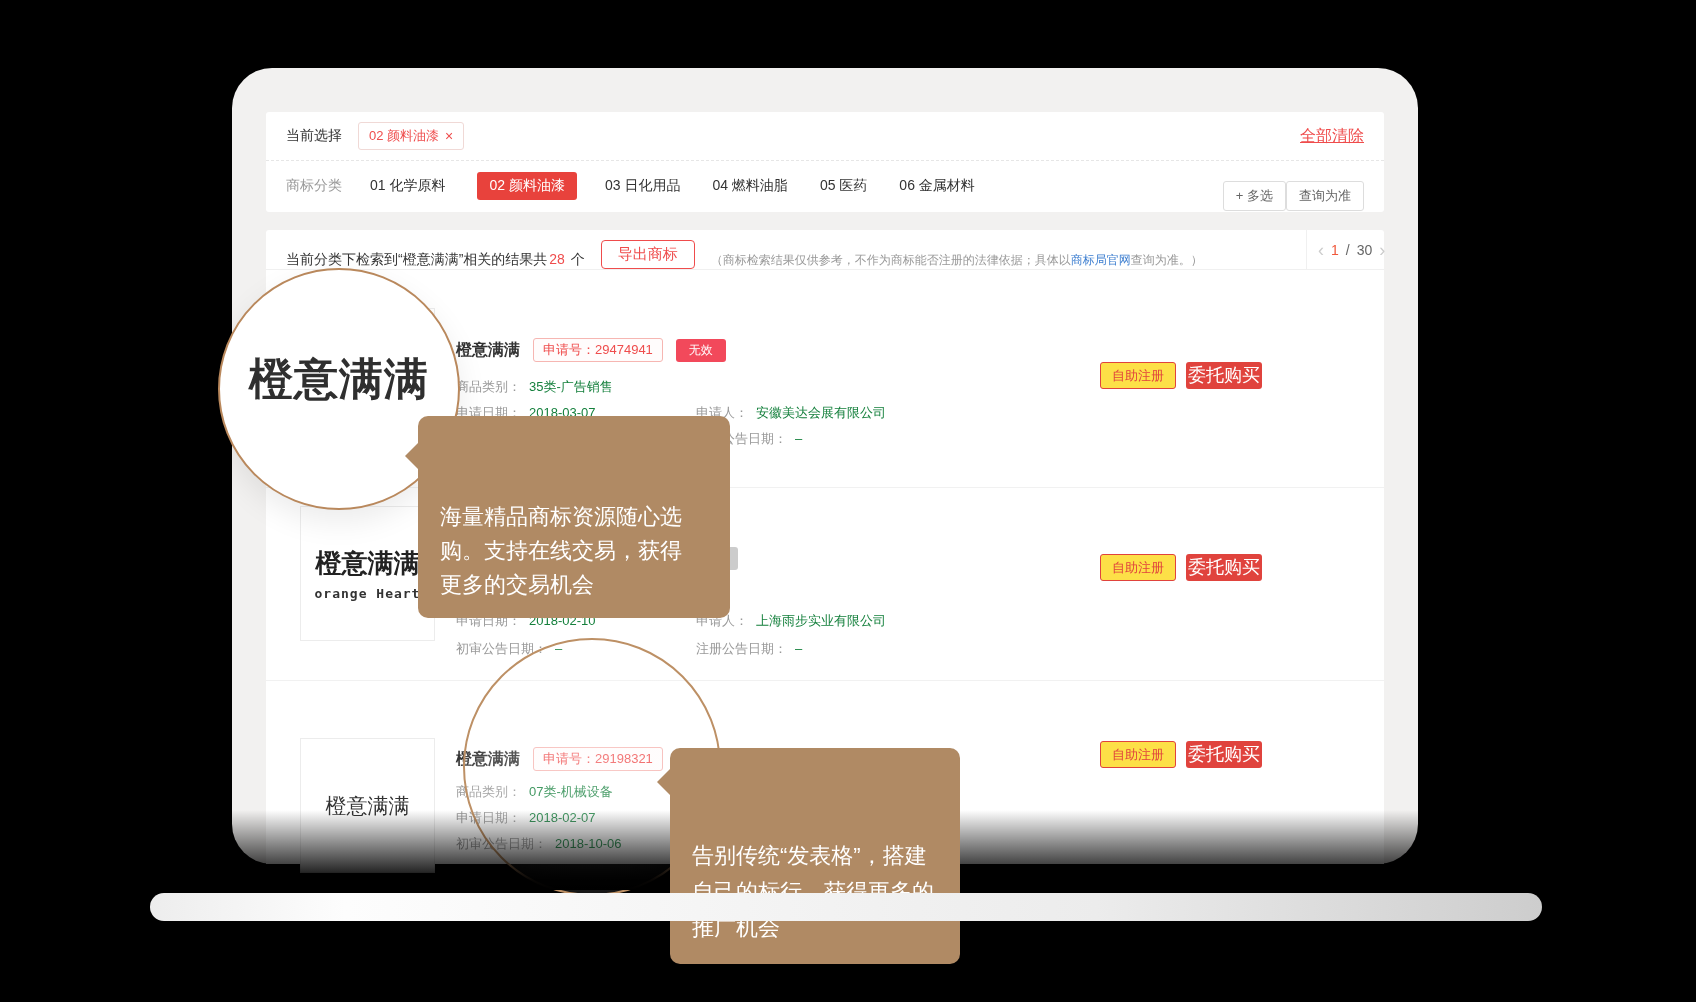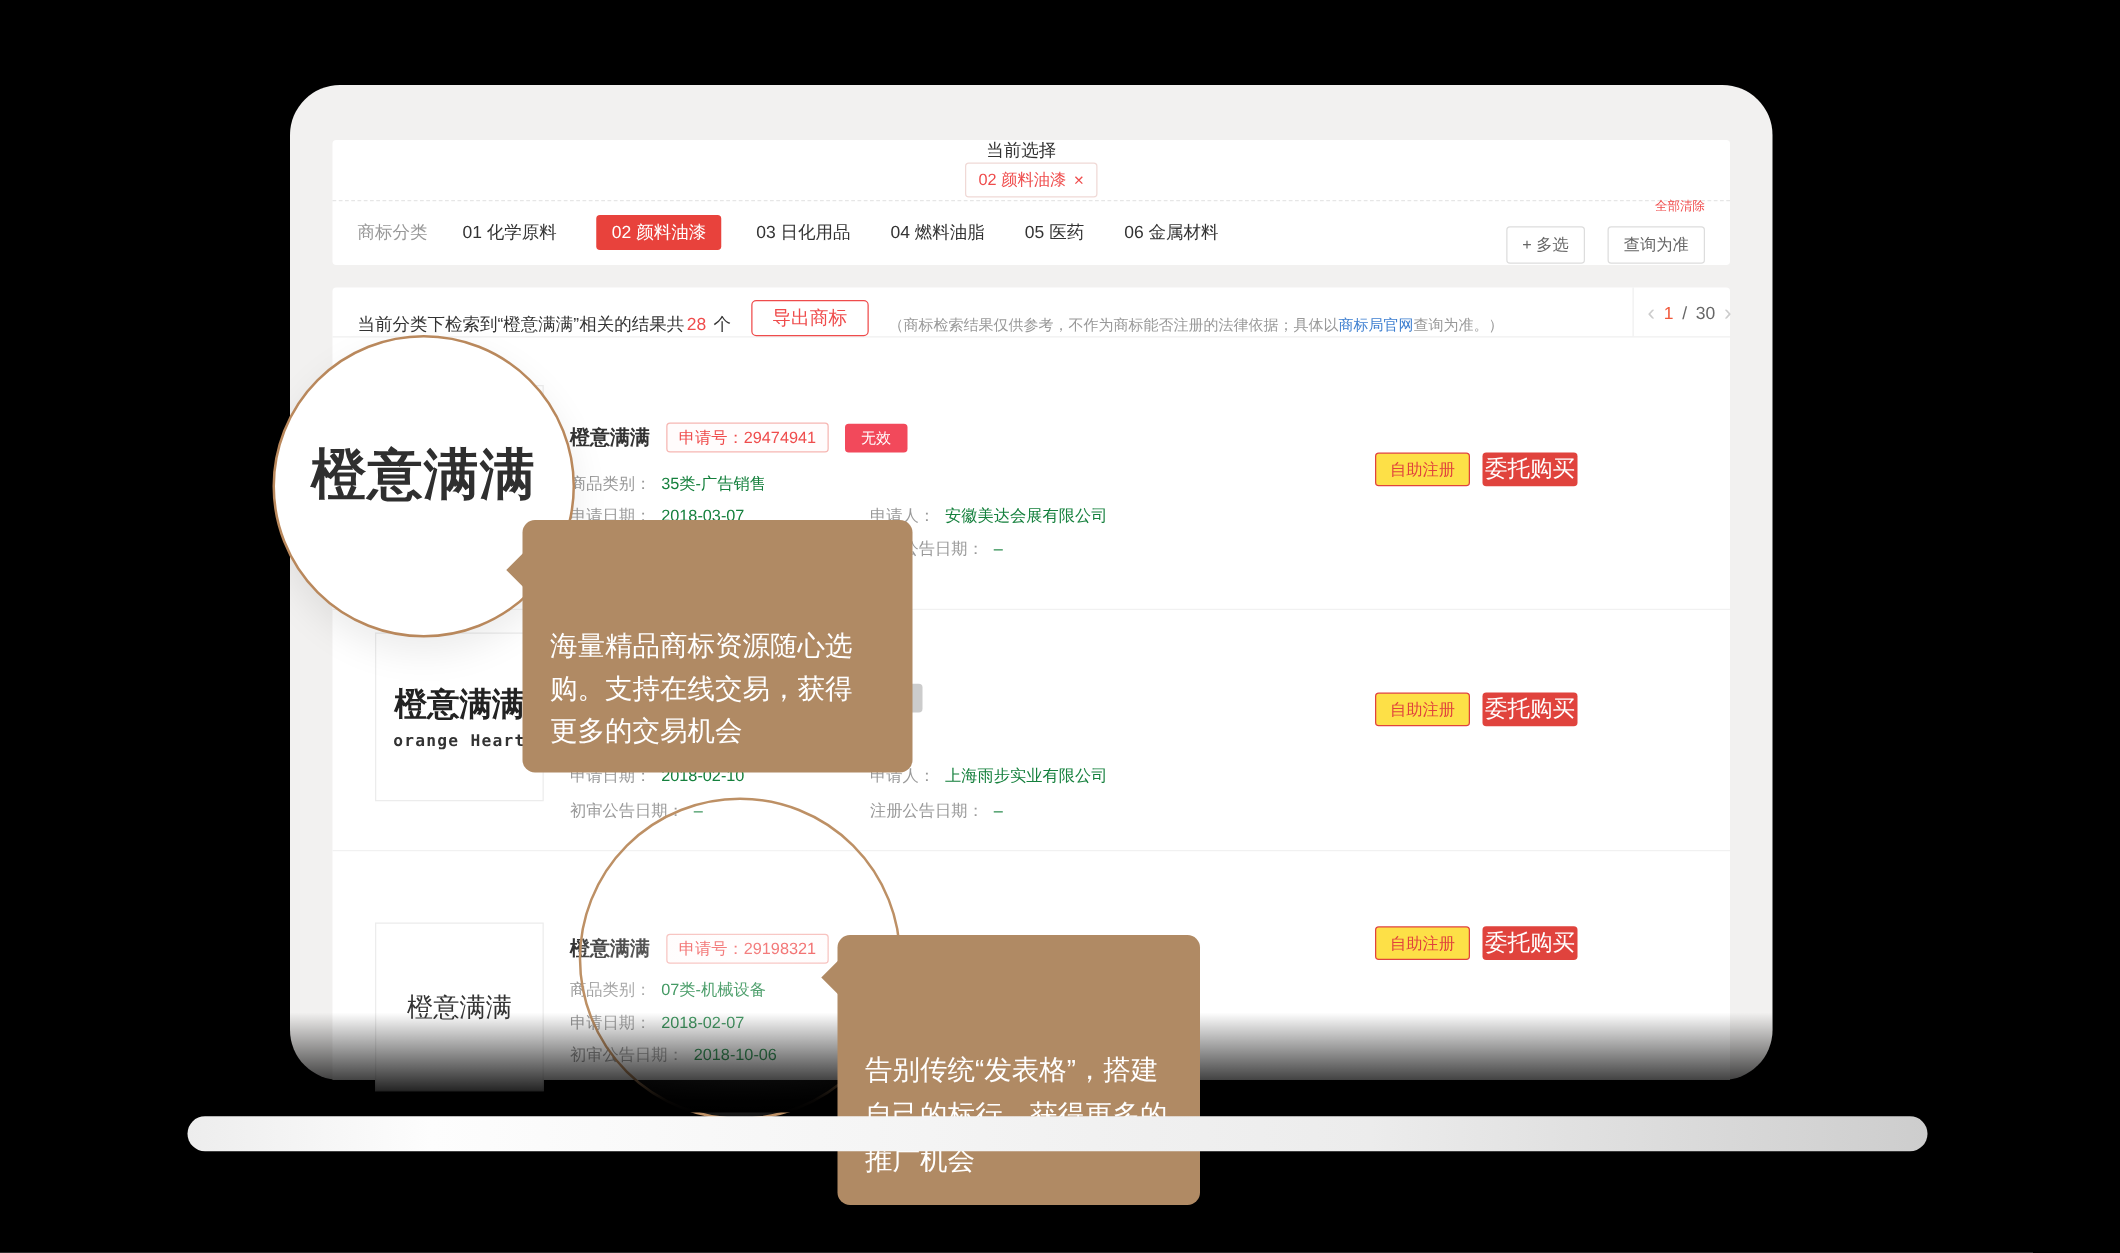--- a/index.html
+++ b/index.html
@@ -4,31 +4,31 @@
 <style>
   html,body{margin:0;padding:0;background:#000;}
   .stage{position:relative;width:1696px;height:1002px;background:#000;overflow:hidden;
          font-family:"Liberation Sans","DejaVu Sans",sans-serif;color:#333;}
   
   .frame{position:absolute;left:232px;top:68px;width:1186px;height:796px;background:#f2f1f0;border-radius:40px;}
   .panel{position:absolute;background:#fff;border-radius:3px;}
   .panel1{left:34px;top:44px;width:1118px;height:100px;}
   .panel2{left:34px;top:162px;width:1118px;height:634px;border-radius:3px 3px 0 0;}
   
-  .sel-row{height:49px;display:flex;align-items:center;padding:0 20px;border-bottom:1px dashed #e6e6e6;font-size:14px;box-sizing:border-box;flex-direction:column;}
+  .sel-row{height:49px;display:flex;align-items:center;padding:0 20px;border-bottom:1px dashed #e6e6e6;font-size:14px;box-sizing:border-box;}
   .sel-label{color:#333;margin-right:16px;}
   .chip-tag{display:inline-flex;align-items:center;gap:6px;padding:4px 10px;border:1px solid #f0d9d6;border-radius:3px;color:#ef4c4c;font-size:13px;background:#fff;cursor:pointer;}
   .chip-tag .x{color:#ef4c4c;font-size:14px;line-height:1;}
-  .clear-all{margin-left:auto;color:#ef4c4c;font-size:10px;cursor:pointer;}
+  .clear-all{margin-left:auto;color:#ef4c4c;font-size:16px;cursor:pointer;text-decoration:underline;}
   
   .cat-row{height:50px;display:flex;align-items:center;padding:0 20px;font-size:14px;box-sizing:border-box;}
   .cat-label{color:#999;margin-right:28px;}
   .cat-item{color:#333;margin-right:32px;cursor:pointer;}
   .cat-item.selected{background:#e8423c;color:#fff;padding:5px 12px;border-radius:3px;margin-right:28px;}
-  .cat-btns{margin-left:auto;display:flex;gap:18px;margin-top:20px;}
+  .cat-btns{margin-left:auto;display:flex;gap:0;margin-top:20px;}
   .ghost-btn{border:1px solid #ddd;color:#666;font-size:13px;padding:5px 12px;border-radius:3px;background:#fff;cursor:pointer;}
   
   .res-header{position:relative;height:40px;border-bottom:1px solid #f0f0f0;font-size:14px;display:flex;align-items:flex-end;padding:0 20px;box-sizing:border-box;}
   .summary{white-space:nowrap;}
   .summary .red{color:#ef4c4c;margin:0 2px;}
   .export-btn{margin:0 16px;border:1px solid #ef4c4c;color:#ef4c4c;background:#fff;font-size:15px;padding:4px 16px;border-radius:4px;white-space:nowrap;cursor:pointer;}
   .disclaimer{color:#999;font-size:12px;white-space:nowrap;}
   .disclaimer .blue{color:#3e7fd0;cursor:pointer;}
   .hdr-divider{position:absolute;left:1040px;top:0;height:39px;border-left:1px solid #f0f0f0;}
   .pager{position:absolute;left:1052px;top:0;height:39px;display:flex;align-items:center;gap:7px;font-size:14px;color:#666;}

